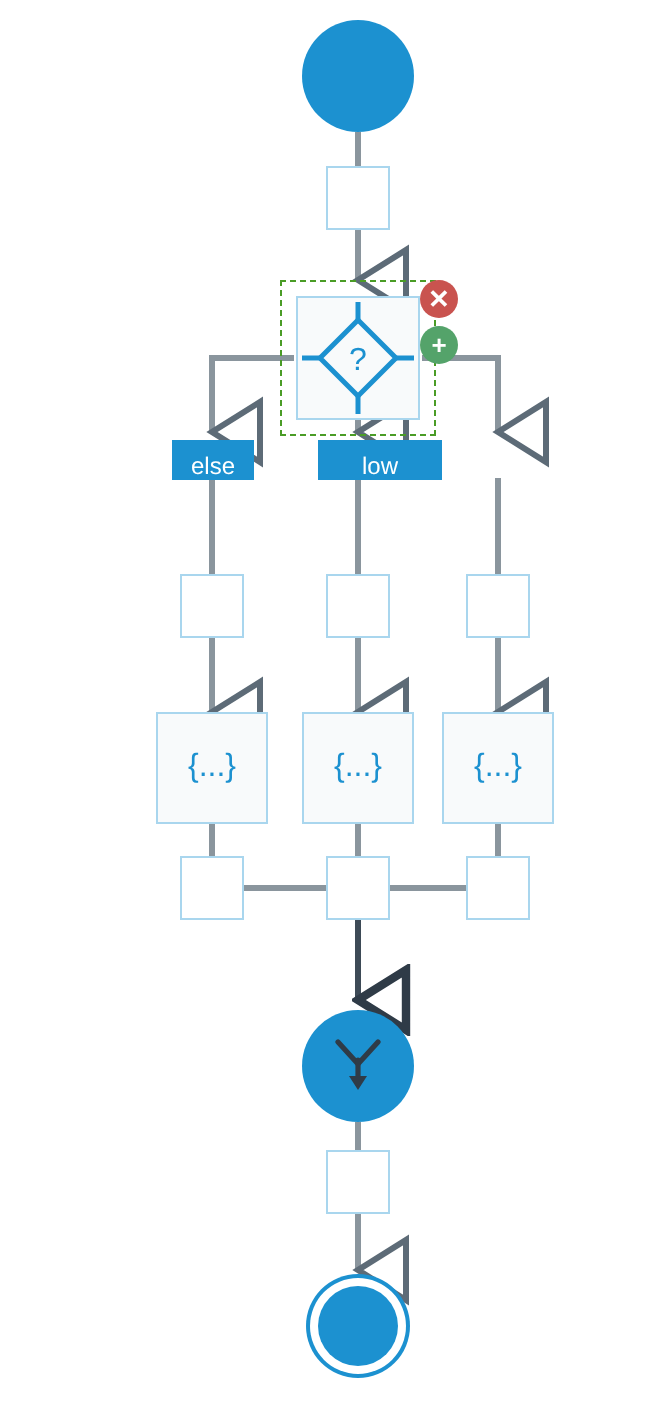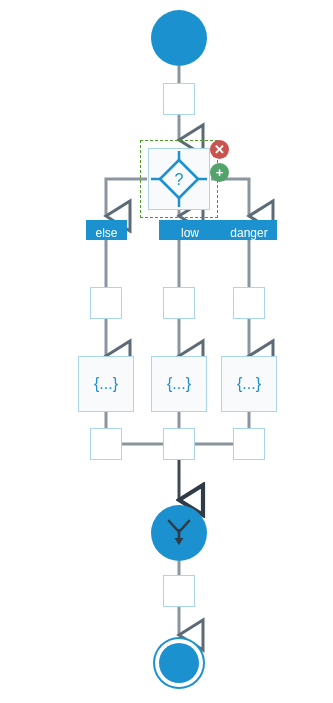--- a/index.html
+++ b/index.html
@@ -183,23 +183,20 @@
       <span>+</span>
     </div>
   </div>
 
   <div class="node branch-label" style="left:86px;top:220px;width:41px;">
     <span>else</span>
   </div>
   <div class="node branch-label" style="left:159px;top:220px;width:62px;">
     <span>low</span>
   </div>
-  <div class="node branch-label" style="left:221px;top:220px;width:56px;">
-    <span>danger</span>
-  </div>
 
   <div class="node drop-box" style="left:90px;top:287px;"></div>
   <div class="node drop-box" style="left:163px;top:287px;"></div>
   <div class="node drop-box" style="left:233px;top:287px;"></div>
 
   <div class="node code-box" style="left:78px;top:356px;">
     <span>{...}</span>
   </div>
   <div class="node code-box" style="left:151px;top:356px;">
     <span>{...}</span>

